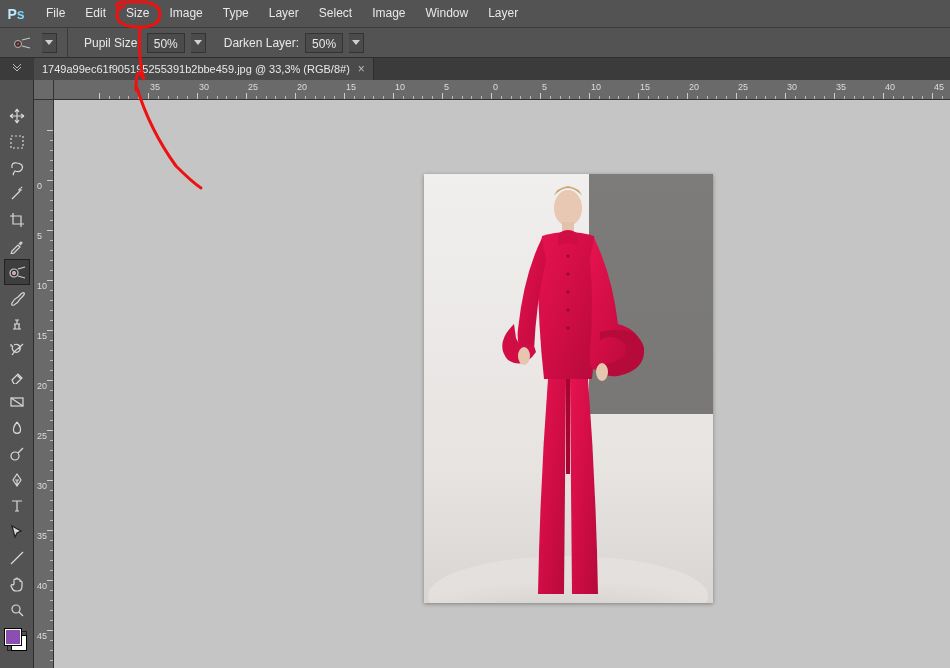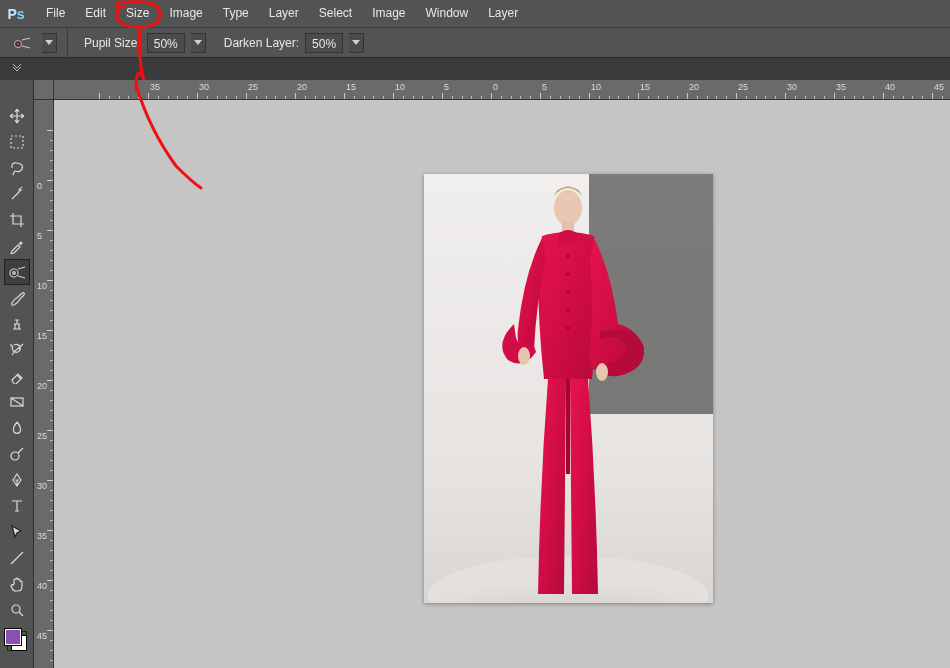--- a/index.html
+++ b/index.html
@@ -95,20 +95,24 @@
       <div class="tri-down"></div>
     </div>
 </div>
 
 <div class="docstrip">
   <div class="panel-handle">
     <svg width="10" height="10" viewBox="0 0 10 10">
         <path d="M1 3 L5 7 L9 3" stroke="#bbb" fill="none"></path>
         <path d="M1 0 L5 4 L9 0" stroke="#bbb" fill="none"></path>
       </svg>
+  </div>
+  <div class="doctab">
+    <span>1749a99ec61f905195255391b2bbe459.jpg @ 33,3% (RGB/8#)</span>
+    <span class="close">×</span>
   </div>
 </div>
 
 <div class="main">
 
   <div class="toolbox" id="toolbox">
       <div class="tbtn">
         <svg width="16" height="16">
           <path d="M8 1v14M1 8h14M8 1l-2 3M8 1l2 3M8 15l-2-3M8 15l2-3M1 8l3-2M1 8l3 2M15 8l-3-2M15 8l-3 2"></path>
         </svg>

